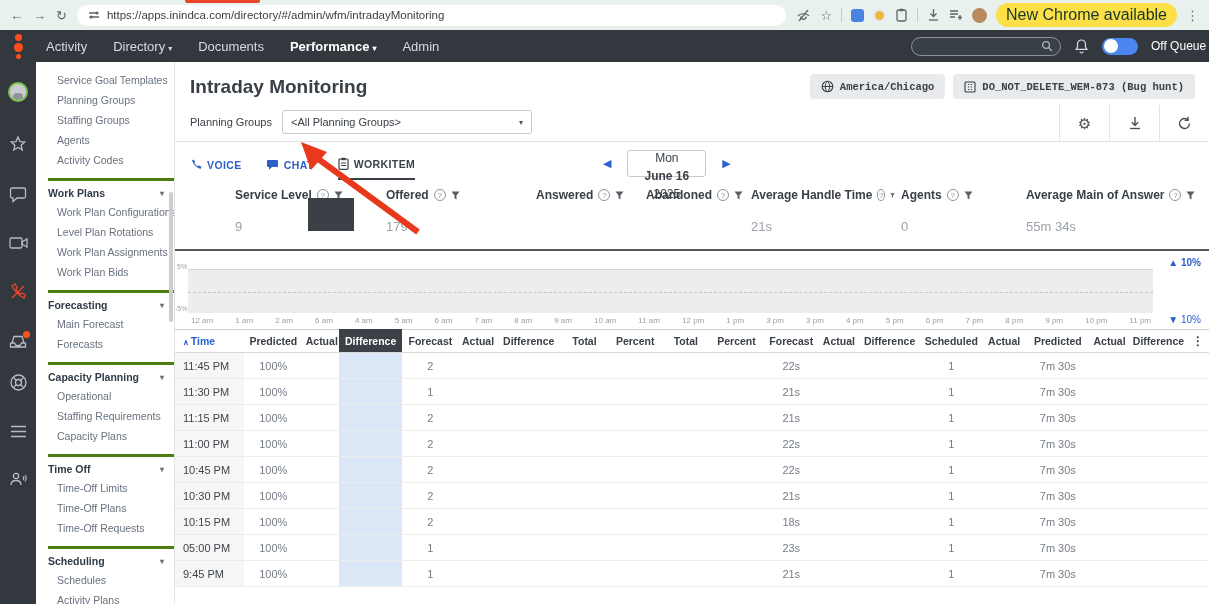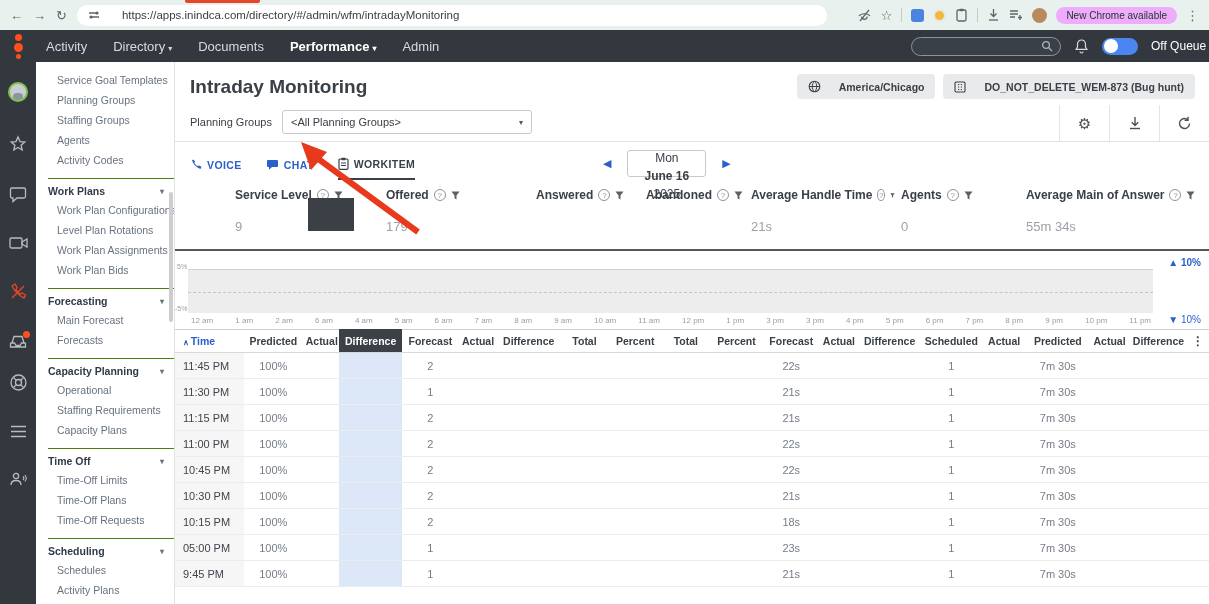--- a/index.html
+++ b/index.html
@@ -3,28 +3,28 @@
 <meta charset="utf-8">
 <style>
   * { margin:0; padding:0; box-sizing:border-box; }
   html,body { width:1209px; height:604px; overflow:hidden; font-family:"Liberation Sans", sans-serif; background:#fff; }
   body { position:relative; }
 
   
   .chrome { height:30px; background:#e9f1ee; display:flex; align-items:center; padding:0 10px; gap:10px; position:relative; }
   .tab-accent { position:absolute; top:0; left:185px; width:75px; height:3px; background:#e8442a; border-radius:0 0 2px 2px; }
   .nav-glyph { color:#5f6368; font-size:13px; line-height:1; }
-  .url-pill { height:21px; background:#fff; border-radius:11px; display:flex; align-items:center; gap:22px; padding:0 11px; width:750px; }
+  .url-pill { height:21px; background:#fff; border-radius:11px; display:flex; align-items:center; gap:7px; padding:0 11px; width:750px; }
   .url-text { font-size:11.5px; color:#3c4043; white-space:nowrap; overflow:hidden; }
   .chrome-right { margin-left:auto; display:flex; align-items:center; gap:9px; }
   .ext-dot { width:13px; height:13px; border-radius:3px; background:#4a84e0; }
   .ext-circ { width:13px; height:13px; border-radius:50%; background:#f1b93c; border:2px solid #e8e8e8; }
   .divider-v { width:1px; height:14px; background:#c2ccc7; }
   .avatar-sm { width:15px; height:15px; border-radius:50%; background:#b98a5e; }
-  .mint-pill { background:#f0abfc; color:#17362a; border-radius:12px; padding:3px 10px; font-size:10px; white-space:nowrap; }
+  .mint-pill { background:#fde047; color:#17362a; border-radius:12px; padding:3px 10px; font-size:16px; white-space:nowrap; }
 
   
   .topnav { height:32px; background:#32383e; display:flex; align-items:center; color:#d7dbdf; }
   .logo-box { width:36px; display:flex; flex-direction:column; align-items:center; gap:2px; }
   .logo-box i { display:block; background:#ff4f1f; border-radius:50%; }
   .nav-items { display:flex; gap:26px; font-size:13px; margin-left:10px; align-items:center; }
   .nav-item { cursor:pointer; white-space:nowrap; }
   .nav-item.active { color:#fff; font-weight:bold; }
   .caret { font-size:8px; margin-left:3px; }
   .nav-right { margin-left:auto; display:flex; align-items:center; gap:13px; overflow:hidden; padding-right:2px; }
@@ -36,32 +36,32 @@
   
   .app { display:flex; height:542px; }
   .rail { width:36px; background:#32383e; display:flex; flex-direction:column; align-items:center; padding-top:20px; flex-shrink:0; }
   .rail .ric { color:#b6bcc2; margin-bottom:33px; position:relative; line-height:0; }
   .rail .avatar-ring { width:20px; height:20px; border-radius:50%; border:2px solid #7ec24a; background:#c9cdd1; display:flex; align-items:flex-end; justify-content:center; overflow:hidden; }
   .rail .avatar-ring i { width:10px; height:7px; background:#8d949b; border-radius:4px 4px 0 0; }
   .rail .dot-orange { position:absolute; right:-3px; top:-3px; width:7px; height:7px; border-radius:50%; background:#ff4f1f; }
 
   .sidebar { width:139px; background:#fff; border-right:1px solid #e2e2e2; padding:8px 0 0 12px; position:relative; overflow:hidden; flex-shrink:0; }
   .sb-item { font-size:10.5px; color:#68727f; padding:4px 2px 4px 9px; white-space:nowrap; overflow:hidden; cursor:pointer; }
-  .sb-head { font-size:10.5px; font-weight:bold; color:#303a48; margin:8px 0 3px 0; padding:6px 10px 0 0; border-top:1px solid #4d7c0f; display:flex; justify-content:space-between; align-items:center; cursor:pointer; }
+  .sb-head { font-size:10.5px; font-weight:bold; color:#303a48; margin:8px 0 3px 0; padding:6px 10px 0 0; border-top:3px solid #4d7c0f; display:flex; justify-content:space-between; align-items:center; cursor:pointer; }
   .sb-head .caret { color:#68727f; }
   .sb-group:first-child .sb-head { border-top:none; margin-top:0; }
   .sb-scroll { position:absolute; right:1px; top:130px; width:4px; height:130px; background:#cdcdcd; border-radius:2px; }
 
   .main { flex:1; background:#fff; position:relative; overflow:hidden; }
 
   
   .page-head { display:flex; align-items:center; padding:12px 14px 6px 15px; }
   .page-title { font-size:19px; font-weight:600; color:#3a4047; }
   .head-pills { margin-left:auto; display:flex; gap:8px; }
-  .pill { background:#e9eaec; border-radius:4px; height:25px; display:flex; align-items:center; gap:18px; padding:0 11px; font-size:10.5px; font-weight:bold; color:#3a4047; cursor:pointer; white-space:nowrap; }
+  .pill { background:#e9eaec; border-radius:4px; height:25px; display:flex; align-items:center; gap:6px; padding:0 11px; font-size:10.5px; font-weight:bold; color:#3a4047; cursor:pointer; white-space:nowrap;font-family:Liberation Mono, monospace; }
 
   
   .filter-bar { display:flex; align-items:center; padding:5px 15px 7px; border-bottom:1px solid #e2e2e2; position:relative; }
   .fb-label { font-size:11px; color:#3a4047; margin-right:10px; white-space:nowrap; }
   .fb-select { width:250px; height:24px; border:1px solid #c9c9c9; border-radius:3px; background:#fff; display:flex; align-items:center; padding:0 8px; font-size:11px; color:#3a4047; cursor:pointer; }
   .fb-select .caret { margin-left:auto; color:#555; }
   .icon-cluster { position:absolute; right:0; top:0; bottom:-1px; display:flex; }
   .icon-btn { width:50px; border-left:1px solid #e4e4e4; display:flex; align-items:center; justify-content:center; color:#4a5056; font-size:15px; cursor:pointer; }
 
   

